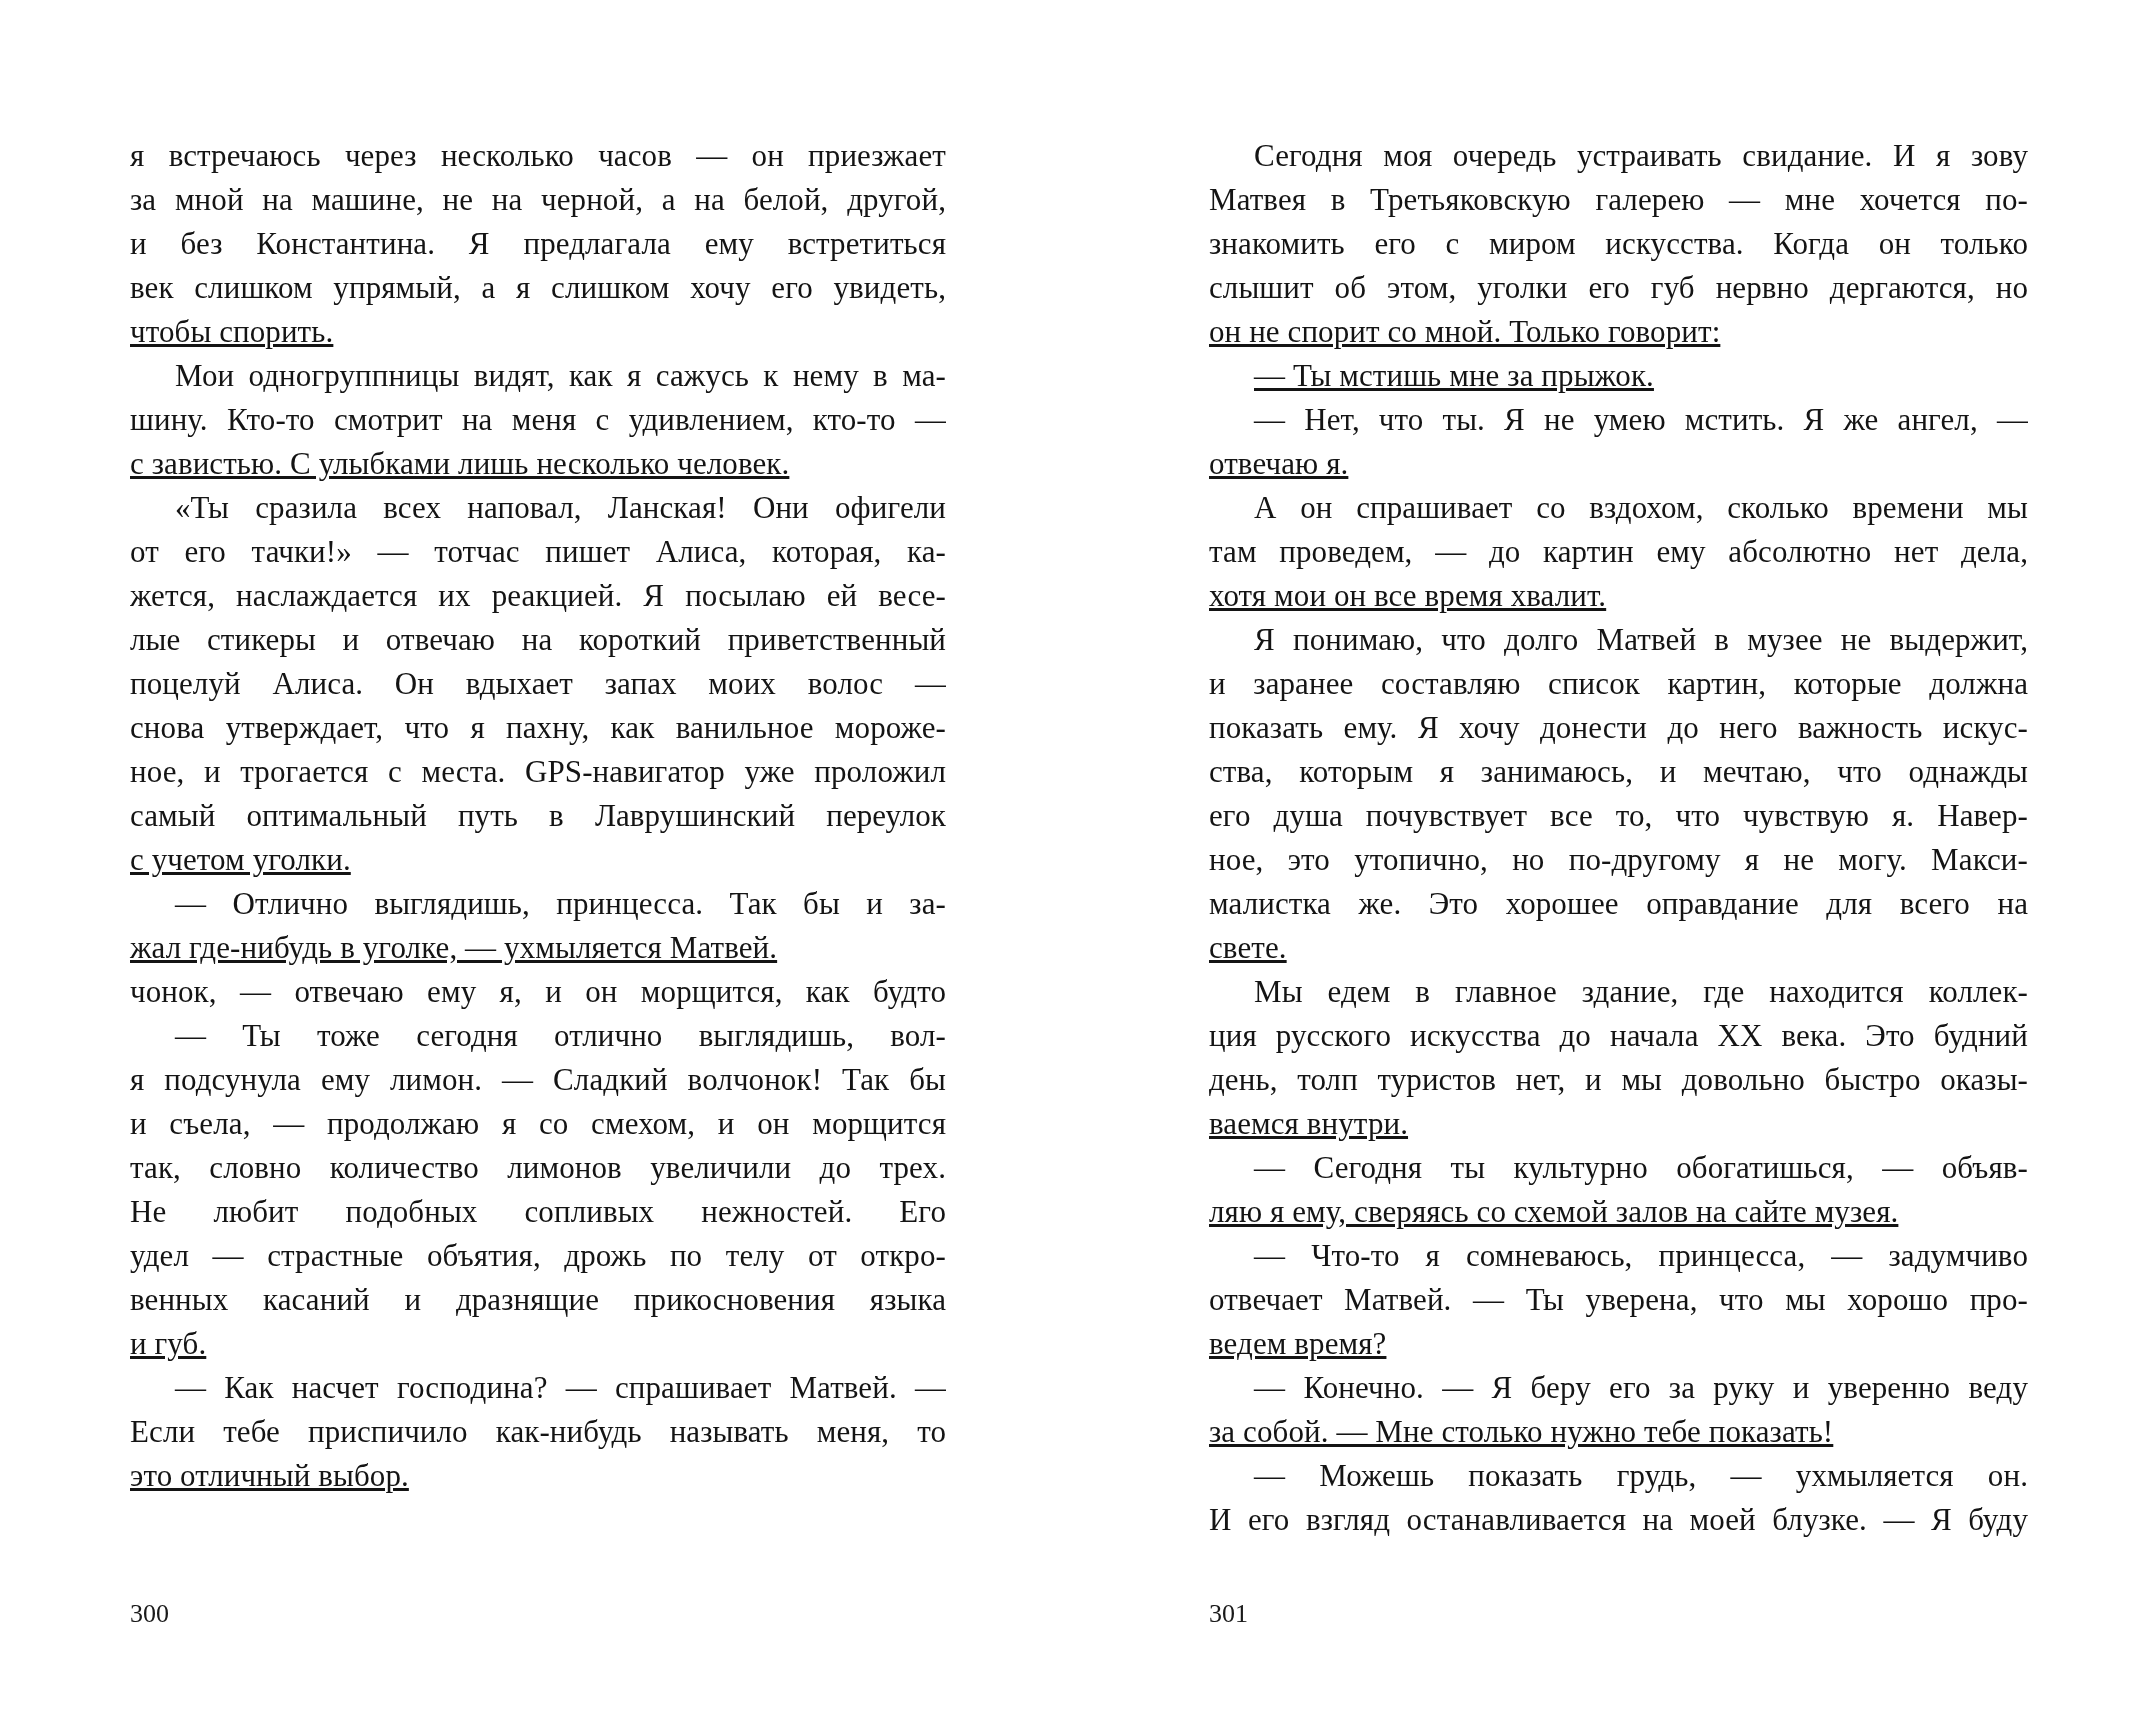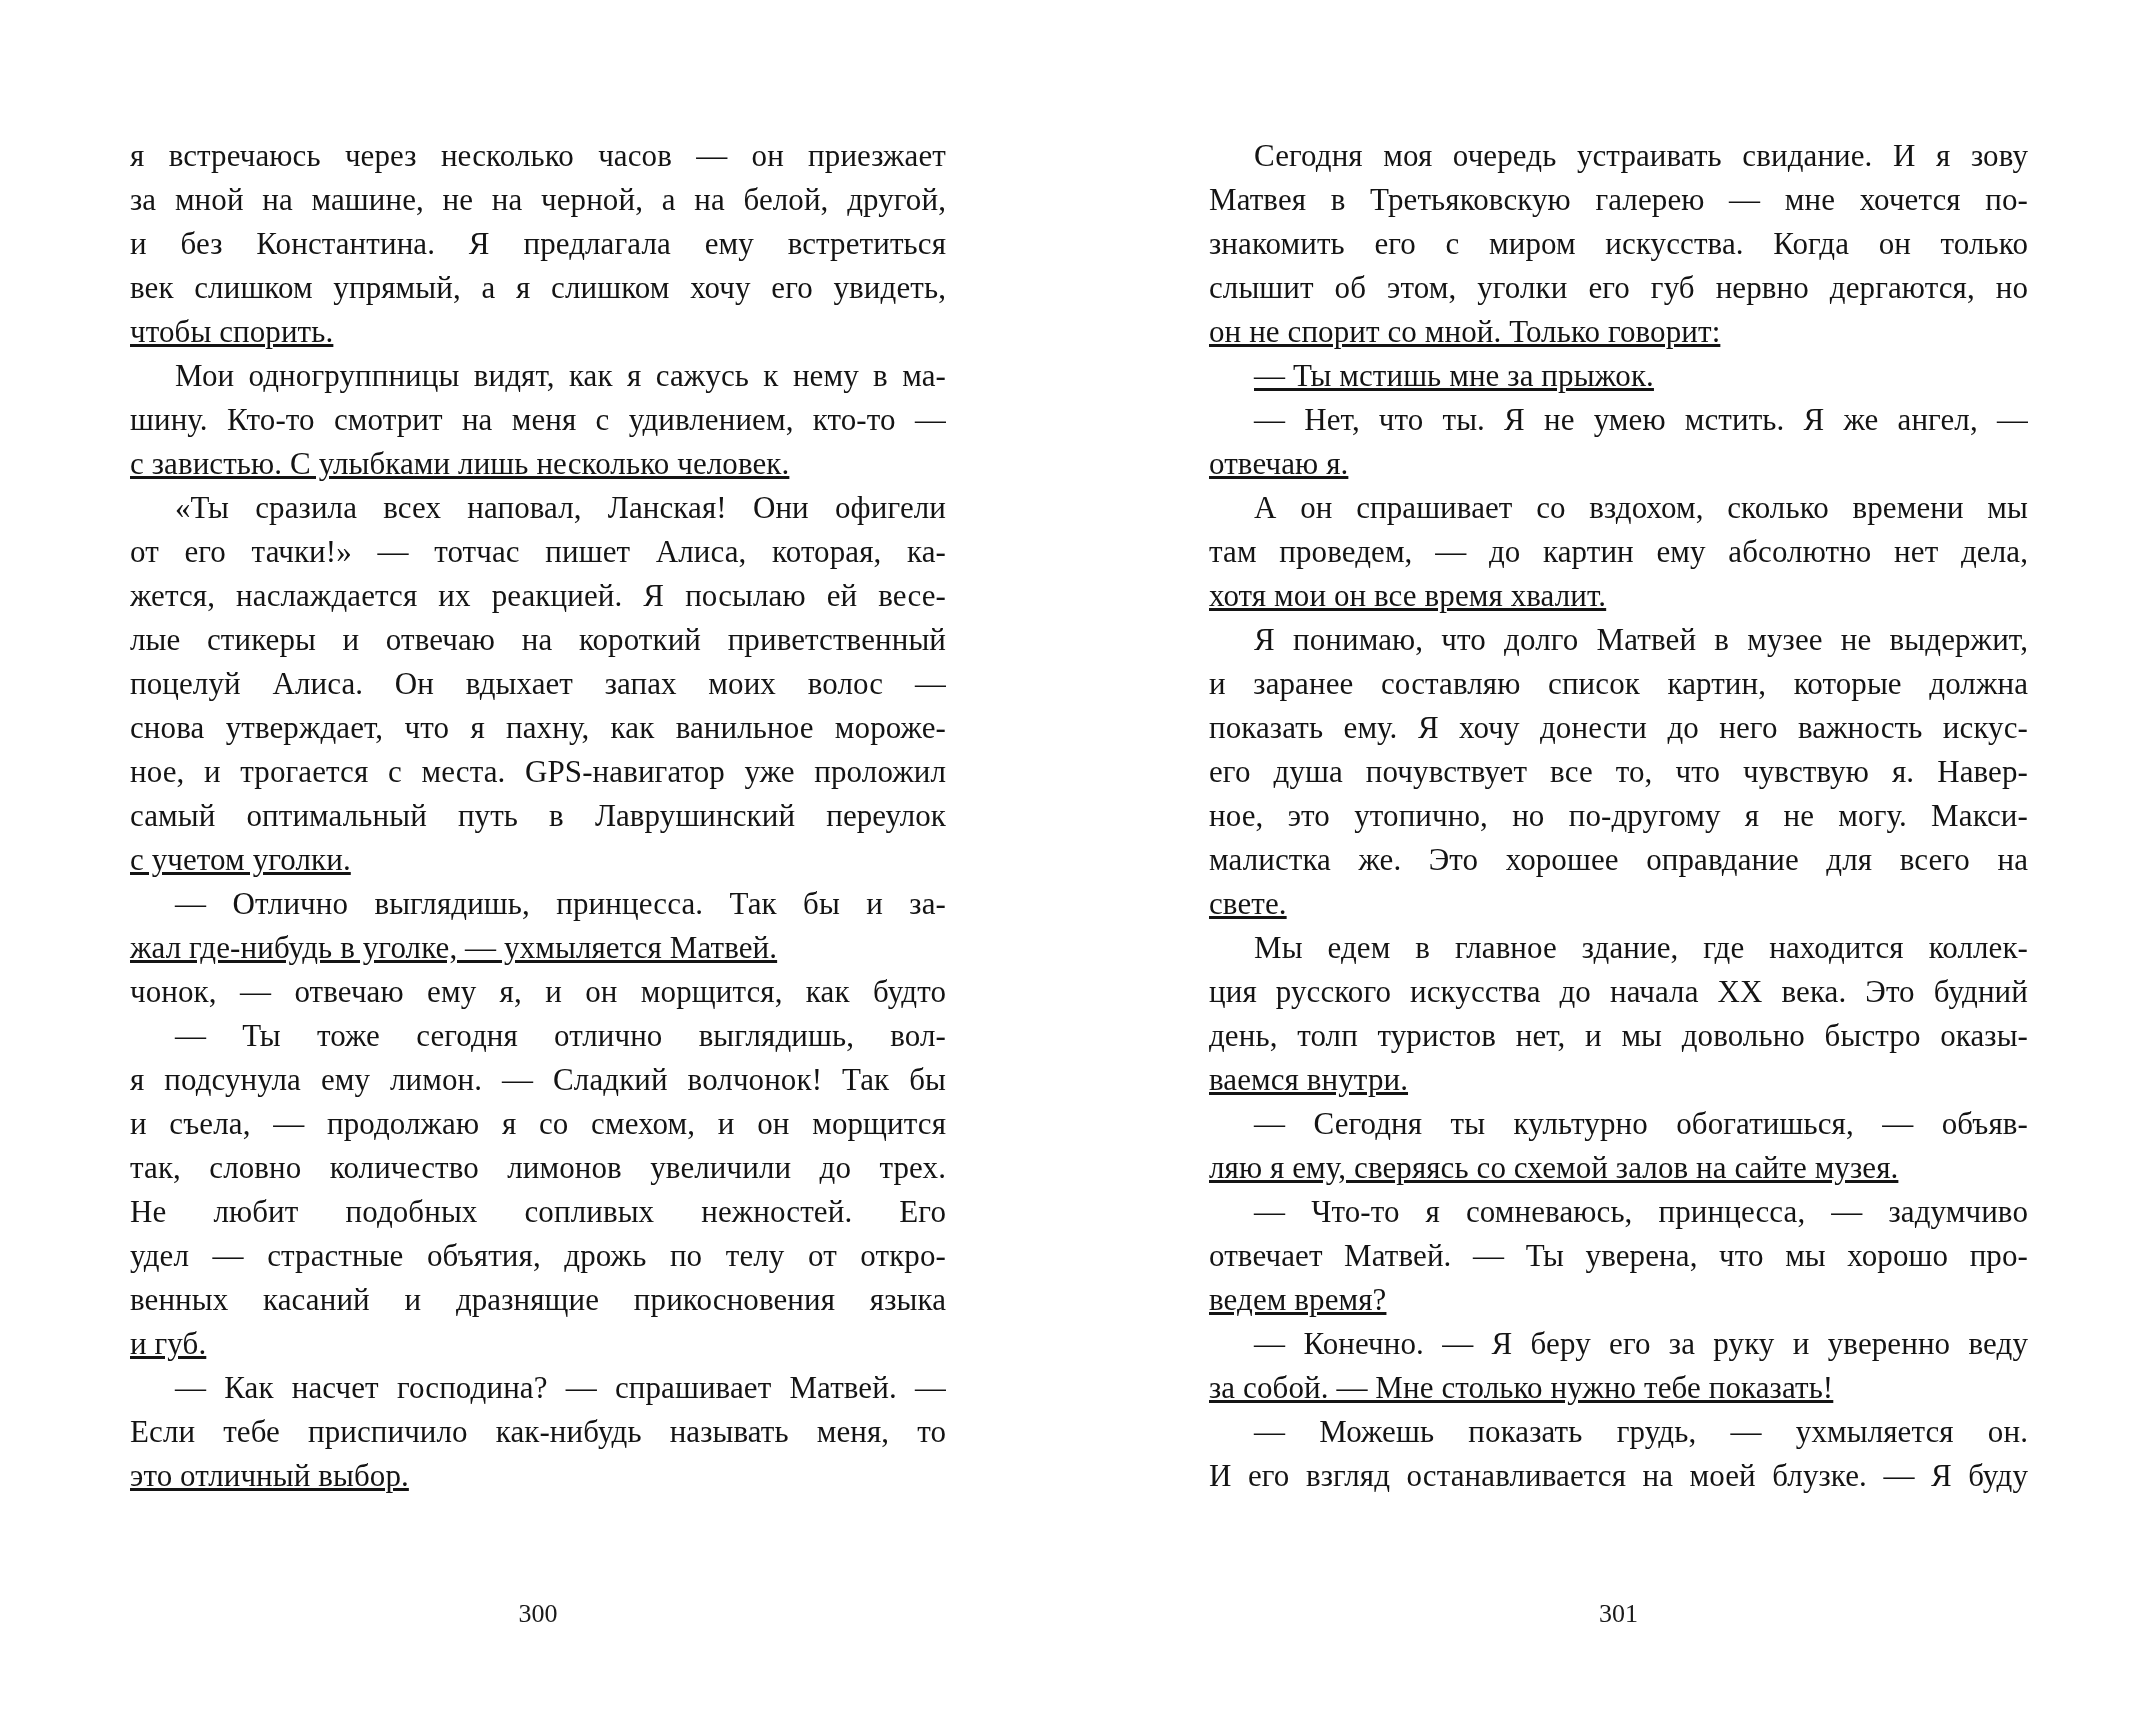--- a/index.html
+++ b/index.html
@@ -56,21 +56,20 @@
     text-align-last: left;
     white-space: nowrap;
     text-decoration: underline;
   }
   .line.indent { padding-left: 45px; }
 
   .page-number {
     position: absolute;
     top: 1599px;
     width: 816px;
-    text-align: center;
     font-size: 26px;
     line-height: 29px;
     color: #1a1a1a;
   }
   .page.left  .page-number { left: 130px; }
   .page.right .page-number { left: 133px; width: 819px; }
 </style>
 </head>
 <body>
 
@@ -122,20 +121,21 @@
         <div class="line short">он не спорит со мной. Только говорит:</div>
         <div class="line indent short">— Ты мстишь мне за прыжок.</div>
         <div class="line indent j">— Нет, что ты. Я не умею мстить. Я же ангел, —</div>
         <div class="line short">отвечаю я.</div>
         <div class="line indent j">А он спрашивает со вздохом, сколько времени мы</div>
         <div class="line j">там проведем, — до картин ему абсолютно нет дела,</div>
         <div class="line short">хотя мои он все время хвалит.</div>
         <div class="line indent j">Я понимаю, что долго Матвей в музее не выдержит,</div>
         <div class="line j">и заранее составляю список картин, которые должна</div>
         <div class="line j">показать ему. Я хочу донести до него важность искус-</div>
+        <div class="line j">ства, которым я занимаюсь, и мечтаю, что однажды</div>
         <div class="line j">его душа почувствует все то, что чувствую я. Навер-</div>
         <div class="line j">ное, это утопично, но по-другому я не могу. Макси-</div>
         <div class="line j">малистка же. Это хорошее оправдание для всего на</div>
         <div class="line short">свете.</div>
         <div class="line indent j">Мы едем в главное здание, где находится коллек-</div>
         <div class="line j">ция русского искусства до начала XX века. Это будний</div>
         <div class="line j">день, толп туристов нет, и мы довольно быстро оказы-</div>
         <div class="line short">ваемся внутри.</div>
         <div class="line indent j">— Сегодня ты культурно обогатишься, — объяв-</div>
         <div class="line short">ляю я ему, сверяясь со схемой залов на сайте музея.</div>

